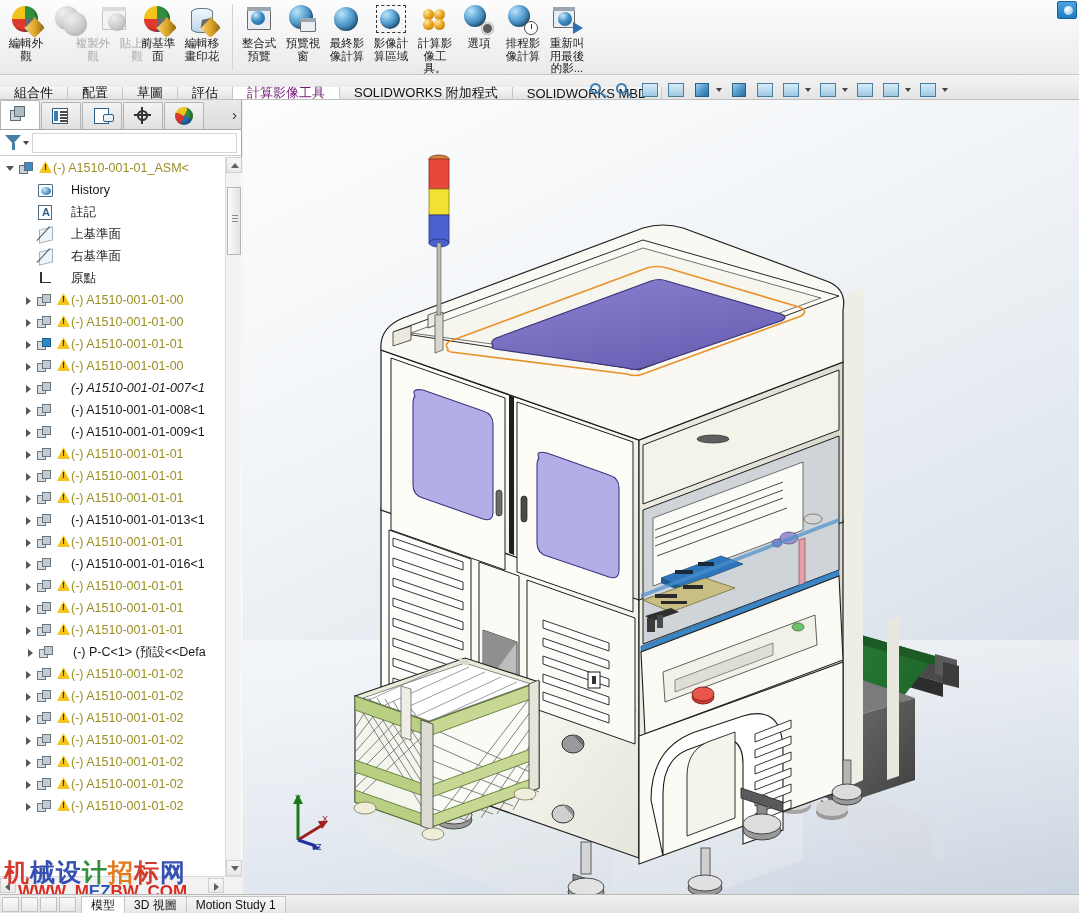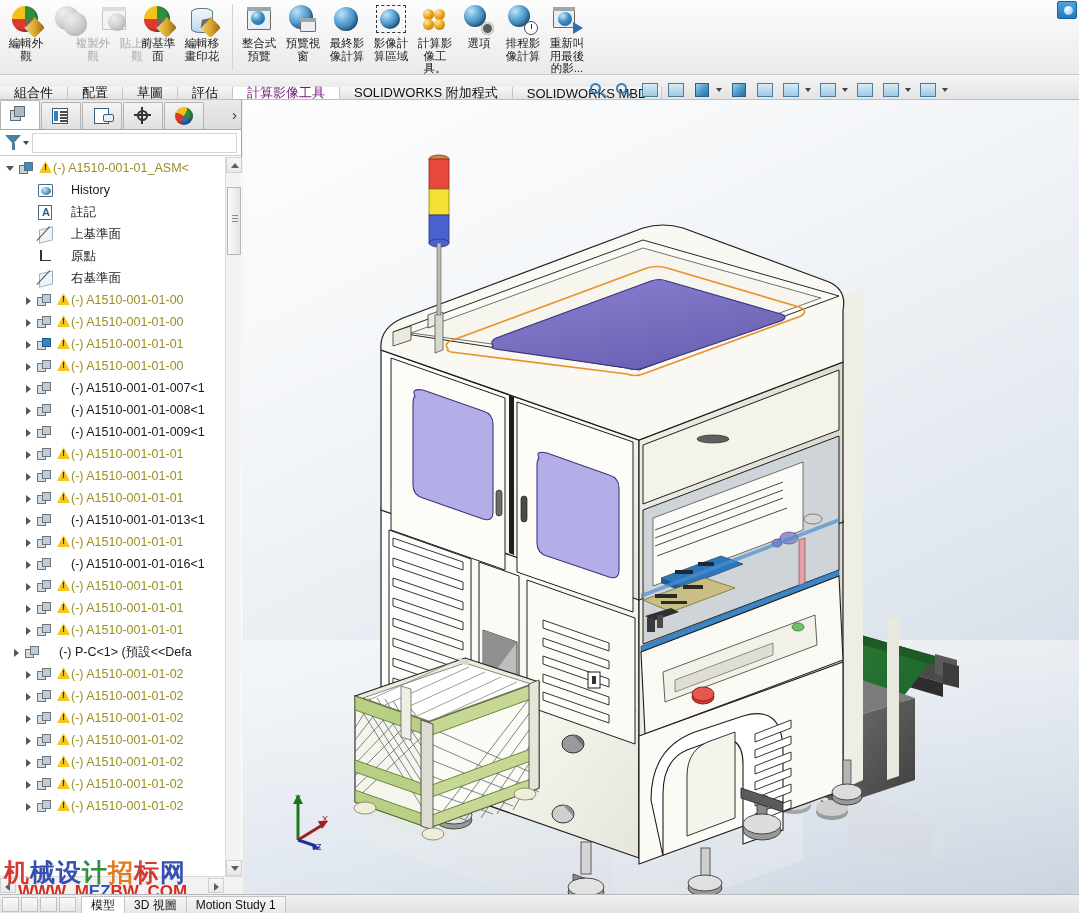--- a/index.html
+++ b/index.html
@@ -471,34 +471,34 @@
           <span class="tw"></span>
           <span class="tico">
             <span class="ic-plane"></span>
           </span>
           <span class="warn"></span>
           <span class="tlbl">上基準面</span>
         </div>
         <div class="trow" style="padding-left: 22px;">
           <span class="tw"></span>
           <span class="tico">
+            <span class="ic-plane"></span>
+          </span>
+          <span class="warn"></span>
+          <span class="tlbl">右基準面</span>
+        </div>
+        <div class="trow" style="padding-left: 22px;">
+          <span class="tw"></span>
+          <span class="tico">
             <span class="ic-origin"></span>
           </span>
           <span class="warn"></span>
           <span class="tlbl">原點</span>
         </div>
         <div class="trow" style="padding-left: 22px;">
-          <span class="tw"></span>
-          <span class="tico">
-            <span class="ic-plane"></span>
-          </span>
-          <span class="warn"></span>
-          <span class="tlbl">右基準面</span>
-        </div>
-        <div class="trow" style="padding-left: 22px;">
           <span class="tw has"></span>
           <span class="tico">
             <span class="ic-part">
               <i></i>
               <i></i>
             </span>
           </span>
           <span class="warn on"></span>
           <span class="tlbl amber">(-) A1510-001-01-00</span>
         </div>
@@ -528,21 +528,21 @@
           <span class="tw has"></span>
           <span class="tico">
             <span class="ic-part">
               <i></i>
               <i></i>
             </span>
           </span>
           <span class="warn on"></span>
           <span class="tlbl amber">(-) A1510-001-01-00</span>
         </div>
-        <div class="trow" style="padding-left: 22px;">
+        <div class="trow" style="padding-left: 22px; font-style: italic;">
           <span class="tw has"></span>
           <span class="tico">
             <span class="ic-part">
               <i></i>
               <i></i>
             </span>
           </span>
           <span class="warn"></span>
           <span class="tlbl">(-) A1510-001-01-007&lt;1</span>
         </div>
@@ -660,21 +660,21 @@
           <span class="tw has"></span>
           <span class="tico">
             <span class="ic-part">
               <i></i>
               <i></i>
             </span>
           </span>
           <span class="warn on"></span>
           <span class="tlbl amber">(-) A1510-001-01-01</span>
         </div>
-        <div class="trow" style="padding-left: 10px;">
+        <div class="trow" style="padding-left: 24px;">
           <span class="tw has"></span>
           <span class="tico">
             <span class="ic-part">
               <i></i>
               <i></i>
             </span>
           </span>
           <span class="warn"></span>
           <span class="tlbl">(-) P-C&lt;1&gt; (預設&lt;&lt;Defa</span>
         </div>

